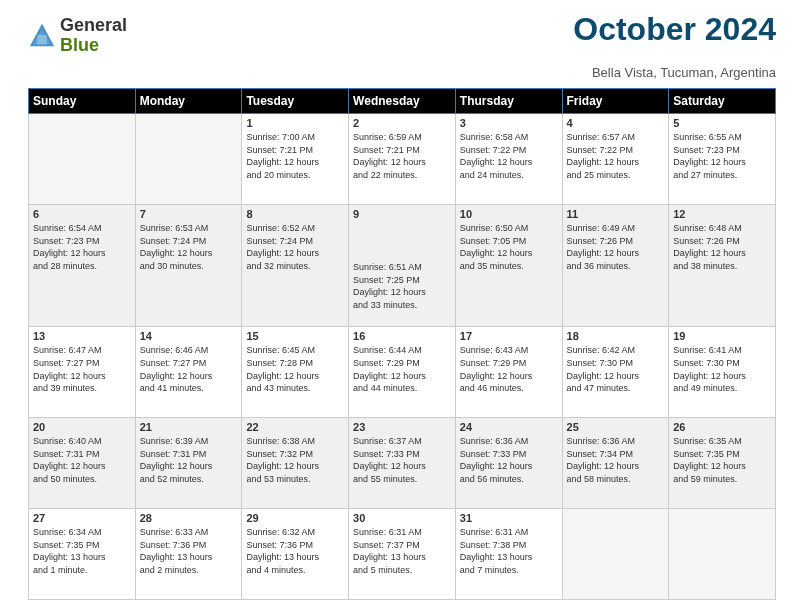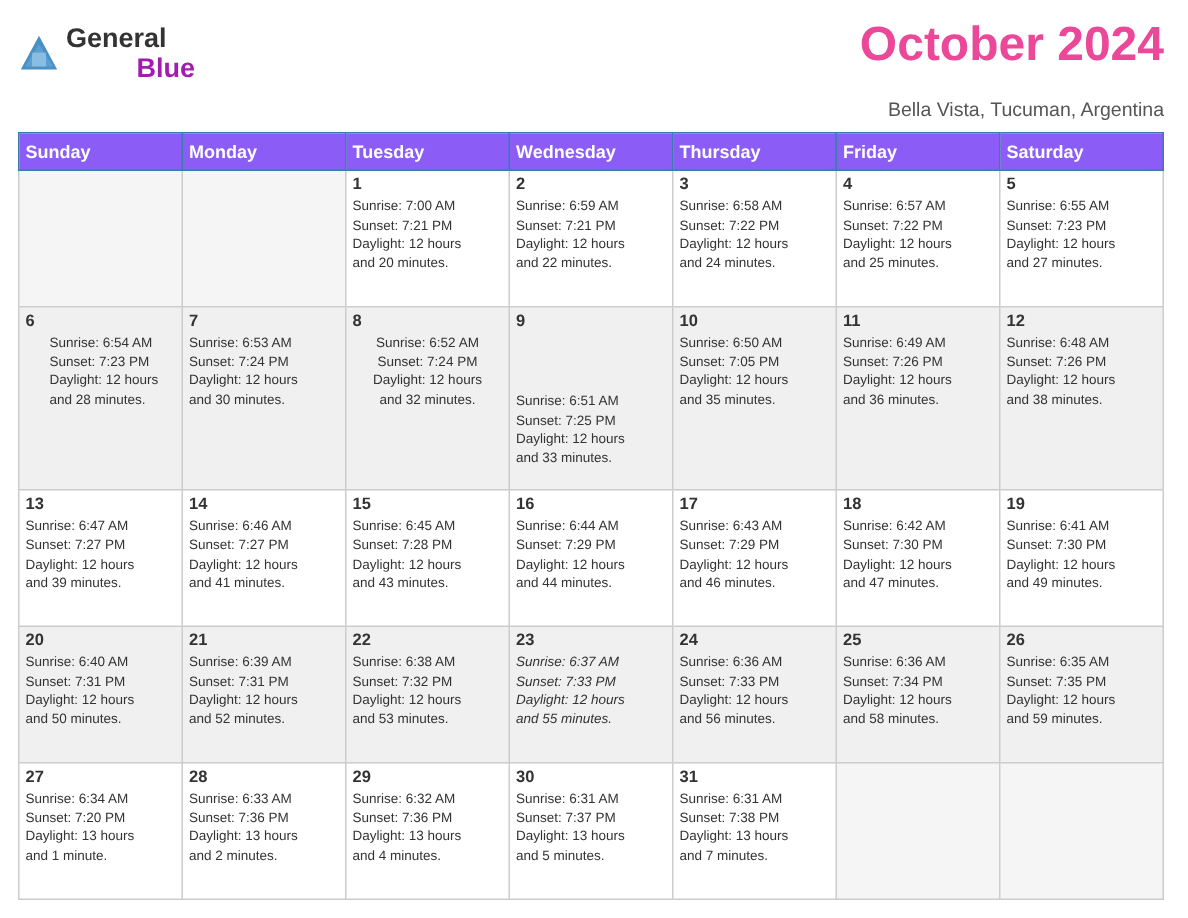--- a/index.html
+++ b/index.html
@@ -6,21 +6,21 @@
     body {
       width: 792px;
       height: 612px;
       font-family: Arial, Helvetica, sans-serif;
       background: #fff;
       overflow: hidden;
     }
     .page {
       width: 792px;
       height: 612px;
-      padding: 12px 16px 12px 12px;
+      padding: 12px 16px 12px 28px;
       display: flex;
       flex-direction: column;
     }
     .header {
       display: flex;
       align-items: flex-start;
       justify-content: space-between;
       margin-bottom: 8px;
     }
     .logo {
@@ -34,51 +34,50 @@
       line-height: 1.1;
     }
     .logo-general {
       font-size: 18px;
       font-weight: bold;
       color: #333;
     }
     .logo-blue {
       font-size: 18px;
       font-weight: bold;
-      color: #a21caf;
-      margin-left: 47px;
+      color: #4d7c0f;
     }
     .logo-icon {
       width: 28px;
       height: 28px;
       margin-right: 4px;
     }
     .header-right {
       text-align: right;
     }
     .month-title {
       font-size: 32px;
       font-weight: bold;
-      color: #ec4899;
+      color: #0c4a6e;
       line-height: 1.1;
     }
     .subtitle {
       font-size: 13px;
       color: #555;
       margin-top: 18px;
     }
     .calendar {
       flex: 1;
       border: 1px solid #ccc;
       border-collapse: collapse;
       width: 100%;
       table-layout: fixed;
     }
     .calendar th {
-      background: #8b5cf6;
+      background: #000000;
       color: #fff;
       font-size: 12px;
       font-weight: bold;
       padding: 5px 4px;
       text-align: left;
       border: 1px solid #3a7ab0;
     }
     .calendar td {
       vertical-align: top;
       padding: 3px 4px;
@@ -177,35 +176,35 @@
             <span class="day-number">5</span>
             <div class="day-info" style="white-space: pre-line;">Sunrise: 6:55 AM
 Sunset: 7:23 PM
 Daylight: 12 hours
 and 27 minutes.</div>
           </td>
         </tr>
         <tr class="row-shaded">
           <td>
             <span class="day-number">6</span>
-            <div class="day-info" style="white-space: pre-line; margin-left: 16px;">Sunrise: 6:54 AM
+            <div class="day-info" style="white-space: pre-line;">Sunrise: 6:54 AM
 Sunset: 7:23 PM
 Daylight: 12 hours
 and 28 minutes.</div>
           </td>
           <td>
             <span class="day-number">7</span>
             <div class="day-info" style="white-space: pre-line;">Sunrise: 6:53 AM
 Sunset: 7:24 PM
 Daylight: 12 hours
 and 30 minutes.</div>
           </td>
           <td>
             <span class="day-number">8</span>
-            <div class="day-info" style="white-space: pre-line; text-align: center;">Sunrise: 6:52 AM
+            <div class="day-info" style="white-space: pre-line;">Sunrise: 6:52 AM
 Sunset: 7:24 PM
 Daylight: 12 hours
 and 32 minutes.</div>
           </td>
           <td>
             <span class="day-number">9</span>
             <div class="day-info" style="white-space: pre-line; margin-top: 41px;">Sunrise: 6:51 AM
 Sunset: 7:25 PM
 Daylight: 12 hours
 and 33 minutes.</div>
@@ -300,21 +299,21 @@
           </td>
           <td>
             <span class="day-number">22</span>
             <div class="day-info" style="white-space: pre-line;">Sunrise: 6:38 AM
 Sunset: 7:32 PM
 Daylight: 12 hours
 and 53 minutes.</div>
           </td>
           <td>
             <span class="day-number">23</span>
-            <div class="day-info" style="white-space: pre-line; font-style: italic;">Sunrise: 6:37 AM
+            <div class="day-info" style="white-space: pre-line;">Sunrise: 6:37 AM
 Sunset: 7:33 PM
 Daylight: 12 hours
 and 55 minutes.</div>
           </td>
           <td>
             <span class="day-number">24</span>
             <div class="day-info" style="white-space: pre-line;">Sunrise: 6:36 AM
 Sunset: 7:33 PM
 Daylight: 12 hours
 and 56 minutes.</div>
@@ -331,21 +330,21 @@
             <div class="day-info" style="white-space: pre-line;">Sunrise: 6:35 AM
 Sunset: 7:35 PM
 Daylight: 12 hours
 and 59 minutes.</div>
           </td>
         </tr>
         <tr>
           <td>
             <span class="day-number">27</span>
             <div class="day-info" style="white-space: pre-line;">Sunrise: 6:34 AM
-Sunset: 7:20 PM
+Sunset: 7:35 PM
 Daylight: 13 hours
 and 1 minute.</div>
           </td>
           <td>
             <span class="day-number">28</span>
             <div class="day-info" style="white-space: pre-line;">Sunrise: 6:33 AM
 Sunset: 7:36 PM
 Daylight: 13 hours
 and 2 minutes.</div>
           </td>

